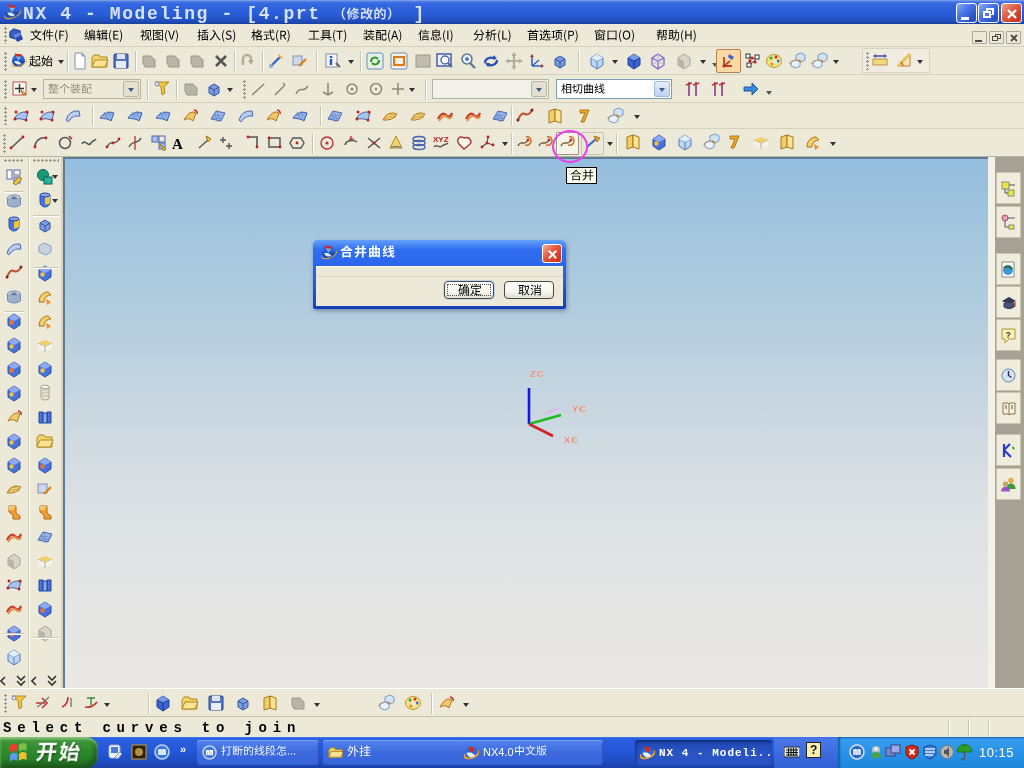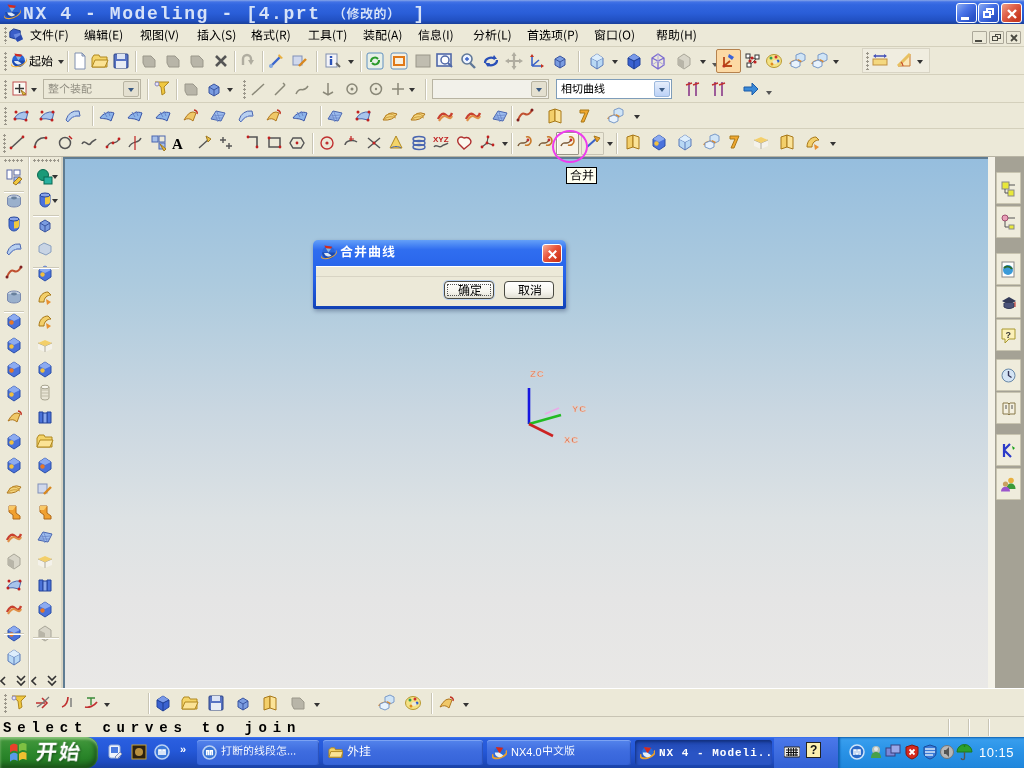--- a/index.html
+++ b/index.html
@@ -1091,21 +1091,21 @@
       </div>
       <div class="tbtn" style="left:323px;width:160px;">
         <svg style="position:absolute;left:5px;top:5px" width="15" height="15" viewBox="0 0 16 16">
           <path d="M1 5l2-2h4l1 2h7v8H1z" fill="#f4d468" stroke="#b08820"></path>
           <path d="M1 13l2-6h13l-2 6z" fill="#fbe396" stroke="#b08820"></path>
         </svg>
         <div style="position:absolute;left:24px;top:5px;"><svg width="24" height="14" viewBox="0 0 24 14">
             <path fill="#fff" d="M2.8 0.5C2.3 2.6 1.6 4.6 0.5 5.8C0.7 5.9 1.1 6.2 1.2 6.4C1.9 5.5 2.5 4.4 2.9 3.2H5.2C5 4.4 4.7 5.5 4.3 6.5C3.8 6.1 3.1 5.5 2.5 5.2L2 5.8C2.6 6.2 3.4 6.8 3.9 7.3C3 8.9 1.9 10 0.5 10.7C0.7 10.8 1.1 11.2 1.2 11.4C3.8 10 5.7 7.2 6.3 2.5L5.7 2.3L5.5 2.3H3.2C3.4 1.8 3.5 1.2 3.7 0.6ZM7.3 0.5V11.5H8.3V5C9.2 5.8 10.3 6.8 10.8 7.5L11.6 6.8C10.9 6.1 9.6 4.9 8.6 4.1L8.3 4.4V0.5ZM14.1 0.5V2.9H12.6V3.7H14.1V6.4C13.5 6.6 12.9 6.7 12.5 6.8L12.7 7.7L14.1 7.3V10.4C14.1 10.5 14.1 10.6 13.9 10.6C13.8 10.6 13.2 10.6 12.7 10.6C12.8 10.8 12.9 11.2 12.9 11.4C13.8 11.4 14.3 11.4 14.6 11.3C14.9 11.1 15 10.9 15 10.4V7L16.5 6.6L16.4 5.8L15 6.2V3.7H16.4V2.9H15V0.5ZM19.4 0.5V2.1H17V2.9H19.4V4.7H16.5V5.5H23.4V4.7H20.4V2.9H22.8V2.1H20.4V0.5ZM19.4 6V7.4H16.8V8.2H19.4V10.2H16V11.1H23.5V10.2H20.4V8.2H23V7.4H20.4V6Z"></path>
           </svg></div>
       </div>
-      <div class="tbtn" style="left:487px;width:144px;">
+      <div class="tbtn" style="left:459px;width:144px;">
         <svg style="position:absolute;left:5px;top:5px" width="15" height="15" viewBox="0 0 16 16">
           <circle cx="8" cy="8" r="6" fill="#2a6ad8"></circle>
           <path d="M1 10A8 4 -20 1 0 15 6" fill="none" stroke="#e8a02c" stroke-width="2"></path>
           <path d="M4 2l8 1-4 6z" fill="#d42a1e"></path>
           <path d="M3 8a5 5 0 0 0 9 3l-4.5-3z" fill="#e8f0f8"></path>
         </svg>
         <div style="position:absolute;left:24px;top:5px;"><span style="font-size:11px;color:#fff;font-family:'Liberation Sans'">NX4.0</span><svg style="vertical-align:-2px" width="33" height="13" viewBox="0 0 33 13">
             <path fill="#fff" d="M5 0.4V2.4H1.1V7.6H1.9V7H5V10.5H5.9V7H9.1V7.6H9.9V2.4H5.9V0.4ZM1.9 6.1V3.2H5V6.1ZM9.1 6.1H5.9V3.2H9.1ZM15.7 0.6C16 1.2 16.3 1.9 16.5 2.4L17.4 2.1C17.2 1.6 16.8 0.9 16.5 0.4ZM11.6 2.4V3.2H13.3C13.9 4.9 14.8 6.3 15.9 7.5C14.7 8.5 13.2 9.2 11.4 9.8C11.6 10 11.8 10.3 11.9 10.5C13.8 9.9 15.3 9.2 16.5 8.1C17.8 9.2 19.3 10 21.1 10.5C21.2 10.3 21.4 9.9 21.6 9.7C19.9 9.3 18.4 8.5 17.2 7.5C18.3 6.3 19.1 4.9 19.8 3.2H21.5V2.4ZM16.5 6.9C15.5 5.9 14.7 4.6 14.1 3.2H18.8C18.3 4.7 17.5 5.9 16.5 6.9ZM23.2 0.7V5C23.2 6.7 23.1 8.7 22.3 10.1C22.5 10.2 22.8 10.4 22.9 10.6C23.6 9.5 23.8 8 23.9 6.6H25.4V10.5H26.2V5.8H23.9L23.9 5V4.2H26.8V3.5H25.9V0.4H25.1V3.5H23.9V0.7ZM31.4 4.4C31.1 5.7 30.7 6.7 30.2 7.6C29.6 6.7 29.2 5.6 29 4.4ZM27.3 1.2V5C27.3 6.6 27.2 8.7 26.4 10.2C26.6 10.3 26.9 10.5 27 10.6C28 9 28.1 6.8 28.1 5V4.4H28.3C28.6 5.9 29.1 7.2 29.7 8.3C29.1 9 28.4 9.6 27.7 9.9C27.8 10.1 28 10.4 28.1 10.6C28.9 10.2 29.6 9.7 30.2 9C30.7 9.6 31.3 10.2 32 10.6C32.2 10.4 32.4 10.1 32.6 9.9C31.8 9.6 31.2 9 30.6 8.3C31.4 7.2 32 5.7 32.3 3.8L31.8 3.6L31.6 3.7H28.1V1.8C29.6 1.7 31.3 1.5 32.4 1.2L31.9 0.5C30.8 0.8 28.9 1.1 27.3 1.2Z"></path>
           </svg></div>
       </div>

